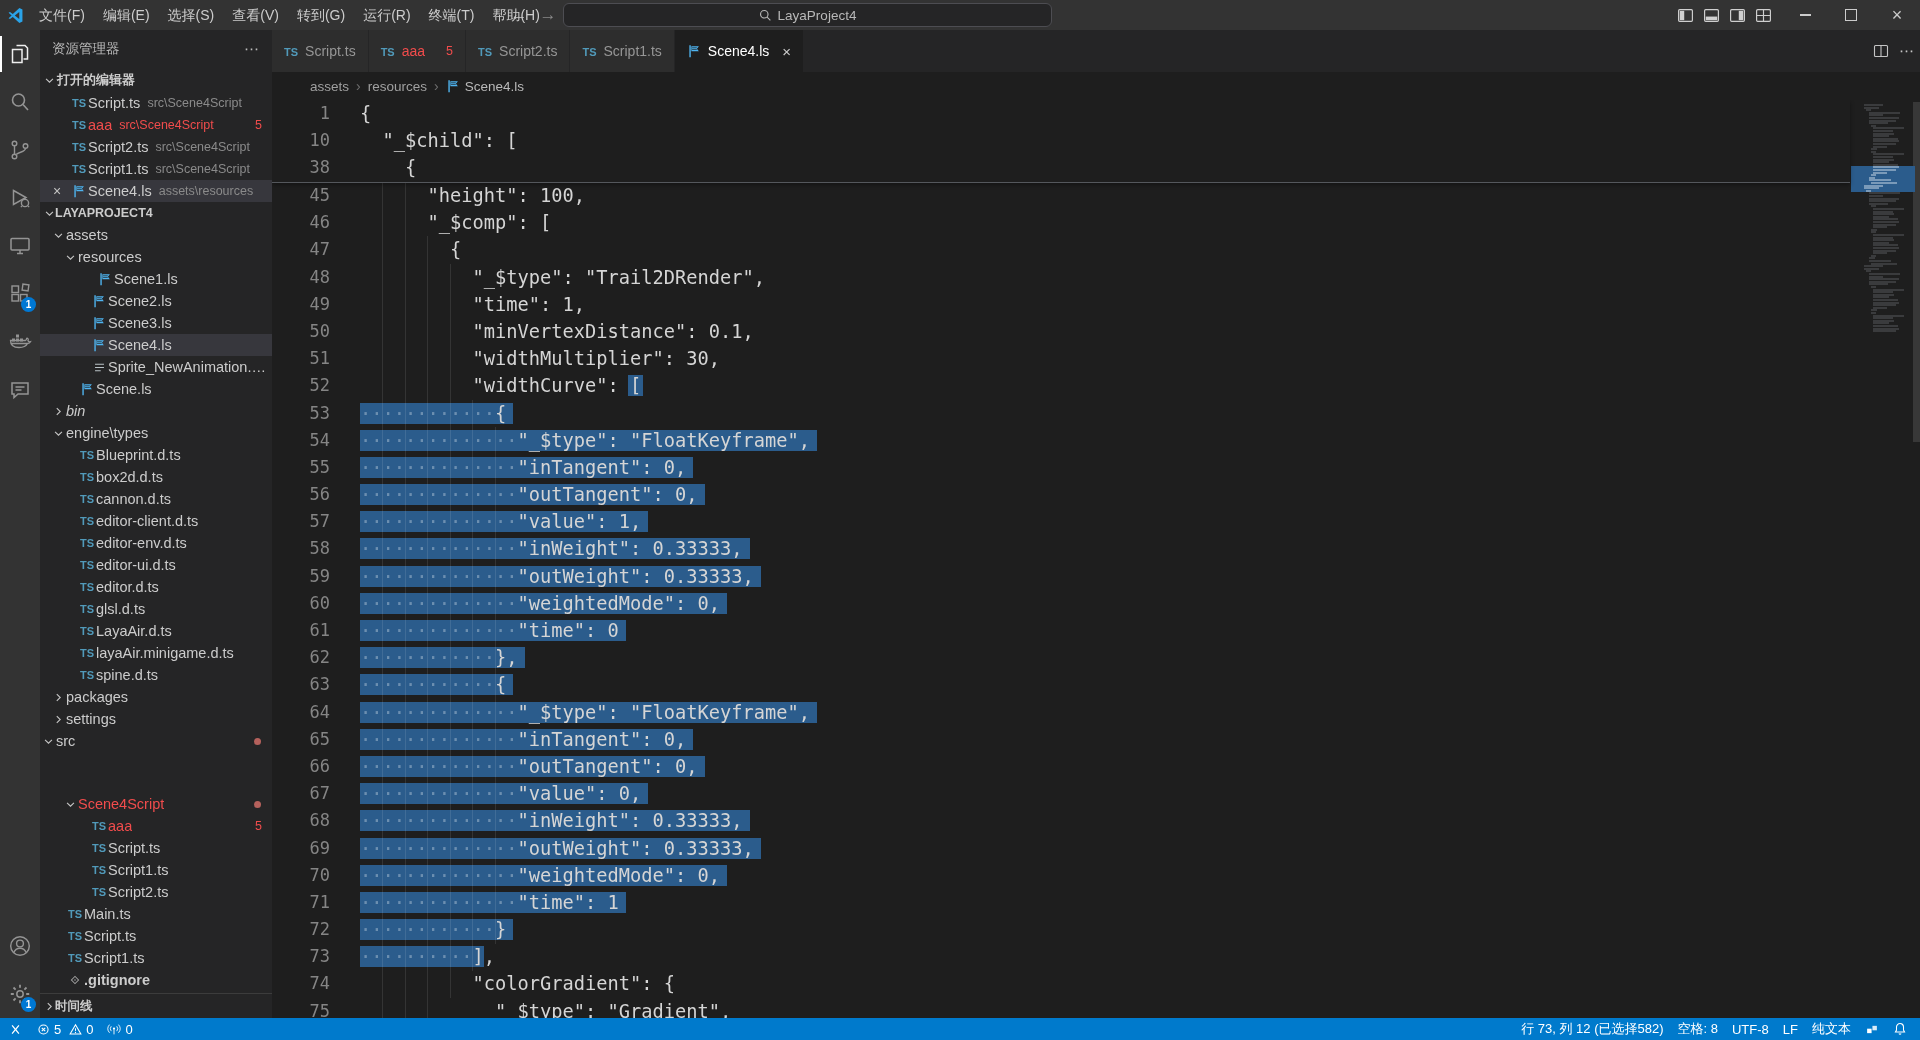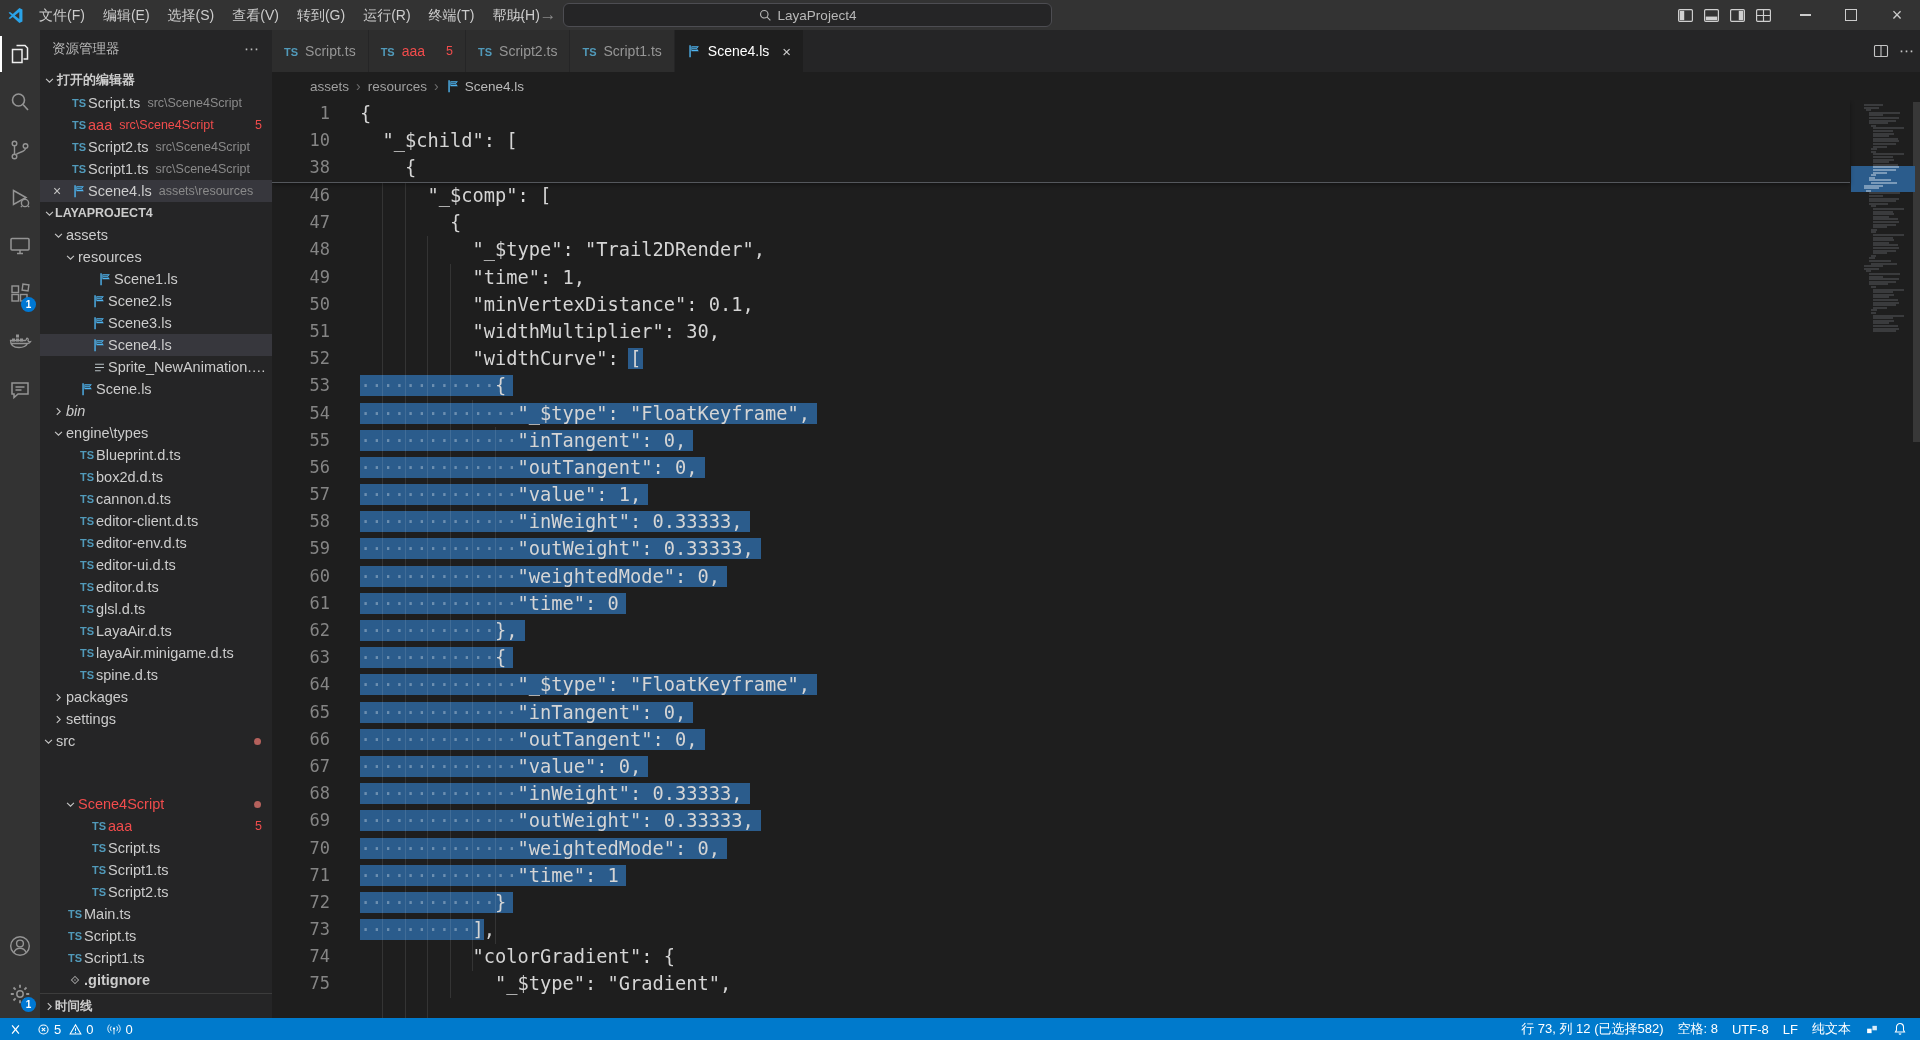--- a/index.html
+++ b/index.html
@@ -636,20 +636,21 @@
     <div class="editor">
       <div id="guides">
           <div class="guide" style="left: 110.44px; top: 82px; height: 843.2px;"></div>
           <div class="guide" style="left: 132.88px; top: 82px; height: 843.2px;"></div>
           <div class="guide" style="left: 155.32px; top: 136.4px; height: 788.8px;"></div>
           <div class="guide" style="left: 177.76px; top: 163.6px; height: 734.4px;"></div>
           <div class="guide" style="left: 200.2px; top: 299.6px; height: 571.2px;"></div>
           <div class="guide" style="left: 222.64px; top: 326.8px; height: 516.8px;"></div>
         </div>
       <div class="lines" id="codeLines">
+          <div class="codeline"><span class="ln">45</span>      "height": 100,</div>
           <div class="codeline"><span class="ln">46</span>      "_$comp": [</div>
           <div class="codeline"><span class="ln">47</span>        {</div>
           <div class="codeline"><span class="ln">48</span>          "_$type": "Trail2DRender",</div>
           <div class="codeline"><span class="ln">49</span>          "time": 1,</div>
           <div class="codeline"><span class="ln">50</span>          "minVertexDistance": 0.1,</div>
           <div class="codeline"><span class="ln">51</span>          "widthMultiplier": 30,</div>
           <div class="codeline"><span class="ln">52</span>          "widthCurve": <span class="selspan" style="padding:0 2px;margin:0 -2px;">[</span></div>
           <div class="codeline"><span class="ln">53</span><span class="selspan selpad"><span class="wsdot">············</span>{</span></div>
           <div class="codeline"><span class="ln">54</span><span class="selspan selpad"><span class="wsdot">··············</span>"_$type": "FloatKeyframe",</span></div>
           <div class="codeline"><span class="ln">55</span><span class="selspan selpad"><span class="wsdot">··············</span>"inTangent": 0,</span></div>

